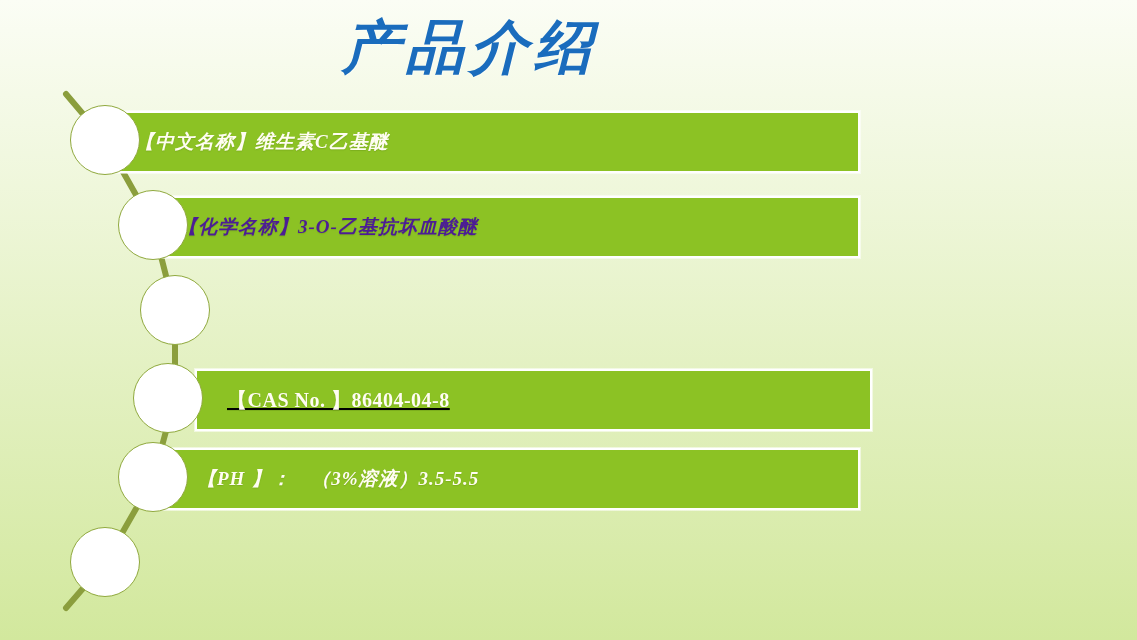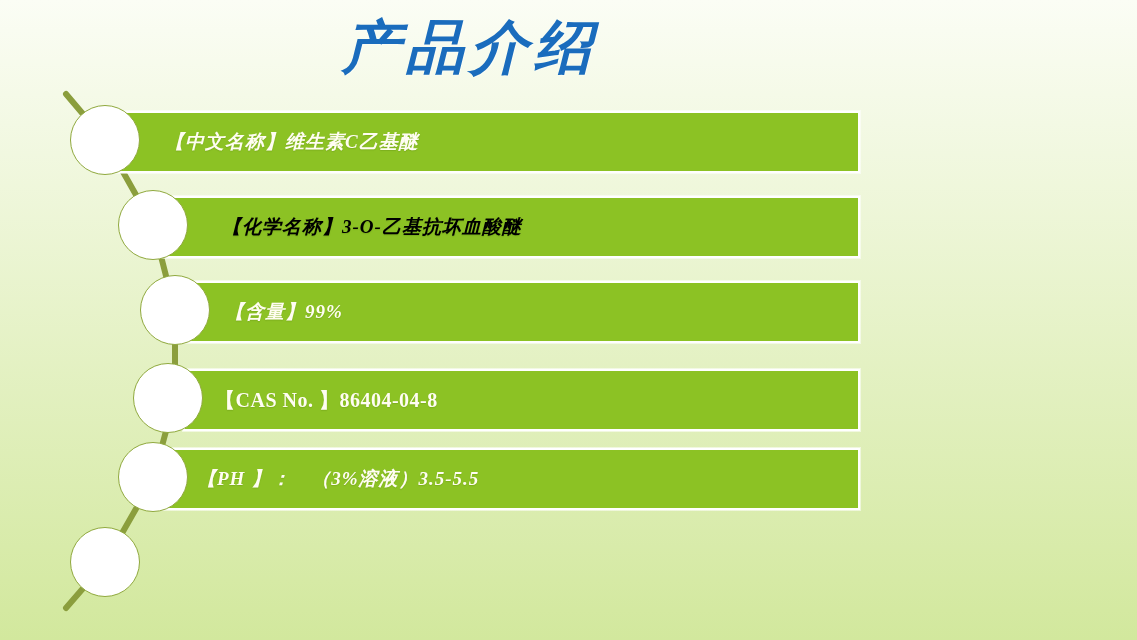--- a/index.html
+++ b/index.html
@@ -110,41 +110,36 @@
 <div id="slide" style="background: linear-gradient(rgb(251, 253, 245) 0%, rgb(210, 232, 157) 100%);">
 
   <div id="title" style="color: rgb(26, 108, 189);">产品介绍</div>
 
   <svg id="vine" viewBox="0 0 1137 640" xmlns="http://www.w3.org/2000/svg">
     <polyline id="vine-path" fill="none" stroke="#8b9e3d" stroke-width="6" stroke-linecap="round" stroke-linejoin="round" points="66,94 105,140 153,225 175,311 175,398 153,479 105,563 66,608"></polyline>
   </svg>
 
   <div class="row" style="left:0;top:111px;width:1137px;">
     <div class="bar" style="left: 113px; top: 0px; width: 747px; background: rgb(140, 194, 36);">
-      <span class="bar-text" style="margin-left: 50px; color: rgb(255, 253, 242);">【中文名称】维生素C乙基醚</span>
+      <span class="bar-text" style="margin-left: 20px; color: rgb(255, 253, 242);">【中文名称】维生素C乙基醚</span>
     </div>
   </div>
   <div class="dot" style="left: 70px; top: 105px; background: rgb(255, 255, 255); border-color: rgb(144, 169, 62);"></div>
 
   <div class="row" style="left:0;top:196px;width:1137px;">
     <div class="bar" style="left: 160px; top: 0px; width: 700px; background: rgb(140, 194, 36);">
-      <span class="bar-text" style="margin-left: 60px; color: #000000;">【化学名称】3-O-乙基抗坏血酸醚</span>
+      <span class="bar-text" style="margin-left: 16px; color: #4c1d95;">【化学名称】3-O-乙基抗坏血酸醚</span>
     </div>
   </div>
   <div class="dot" style="left: 118px; top: 190px; background: rgb(255, 255, 255); border-color: rgb(144, 169, 62);"></div>
 
-  <div class="row" style="left:0;top:281px;width:1137px;">
-    <div class="bar" style="left: 183px; top: 0px; width: 677px; background: rgb(140, 194, 36);">
-      <span class="bar-text" style="margin-left: 40px; color: rgb(255, 253, 242);">【含量】99%</span>
-    </div>
-  </div>
   <div class="dot" style="left: 140px; top: 275px; background: rgb(255, 255, 255); border-color: rgb(144, 169, 62);"></div>
 
   <div class="row" style="left:0;top:369px;width:1137px;">
-    <div class="bar" style="left: 183px; top: 0px; width: 677px; background: rgb(140, 194, 36);">
+    <div class="bar" style="left: 195px; top: 0px; width: 677px; background: rgb(140, 194, 36); text-decoration: underline;">
       <span class="bar-text latin" style="margin-left: 30px; color: rgb(255, 253, 242);">【CAS No. 】86404-04-8</span>
     </div>
   </div>
   <div class="dot" style="left: 133px; top: 363px; background: rgb(255, 255, 255); border-color: rgb(144, 169, 62);"></div>
 
   <div class="row" style="left:0;top:448px;width:1137px;border-radius:10px;">
     <div class="bar" style="left: 160px; top: 0px; width: 700px; background: rgb(140, 194, 36);">
       <span class="bar-text" style="margin-left: 35px; color: rgb(255, 253, 242);">【PH 】：　（3%溶液）3.5-5.5</span>
     </div>
   </div>

